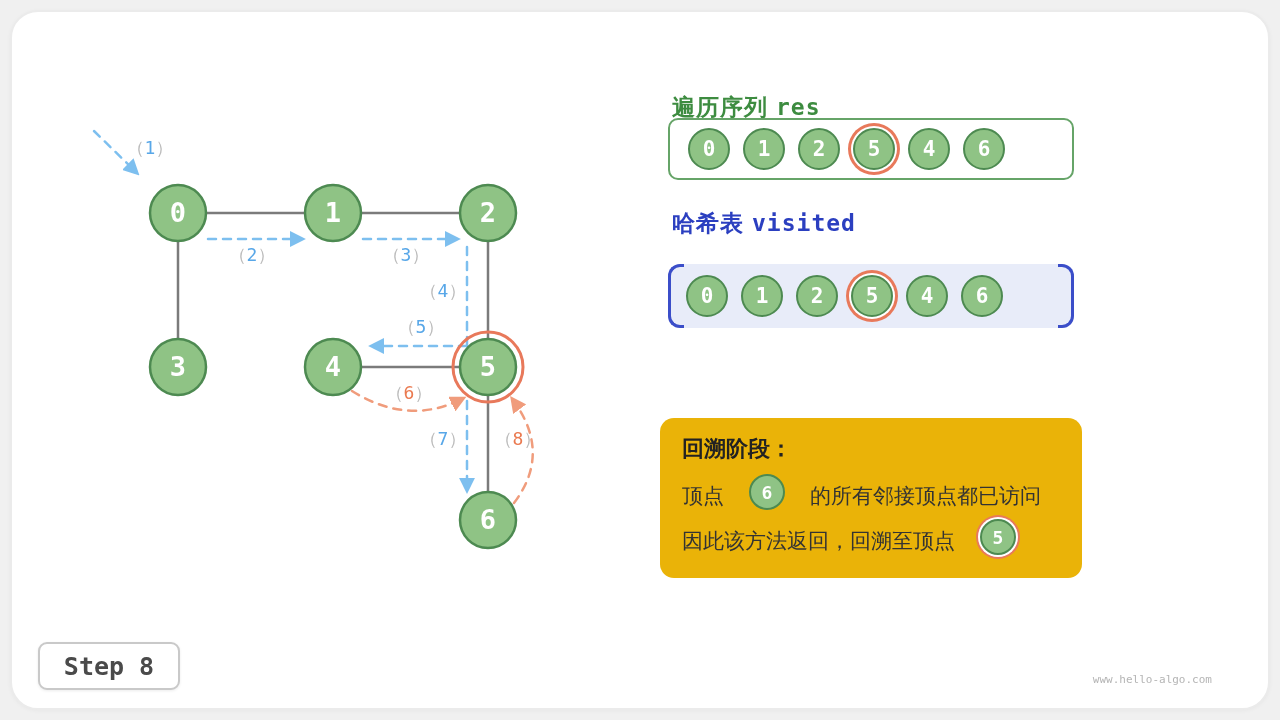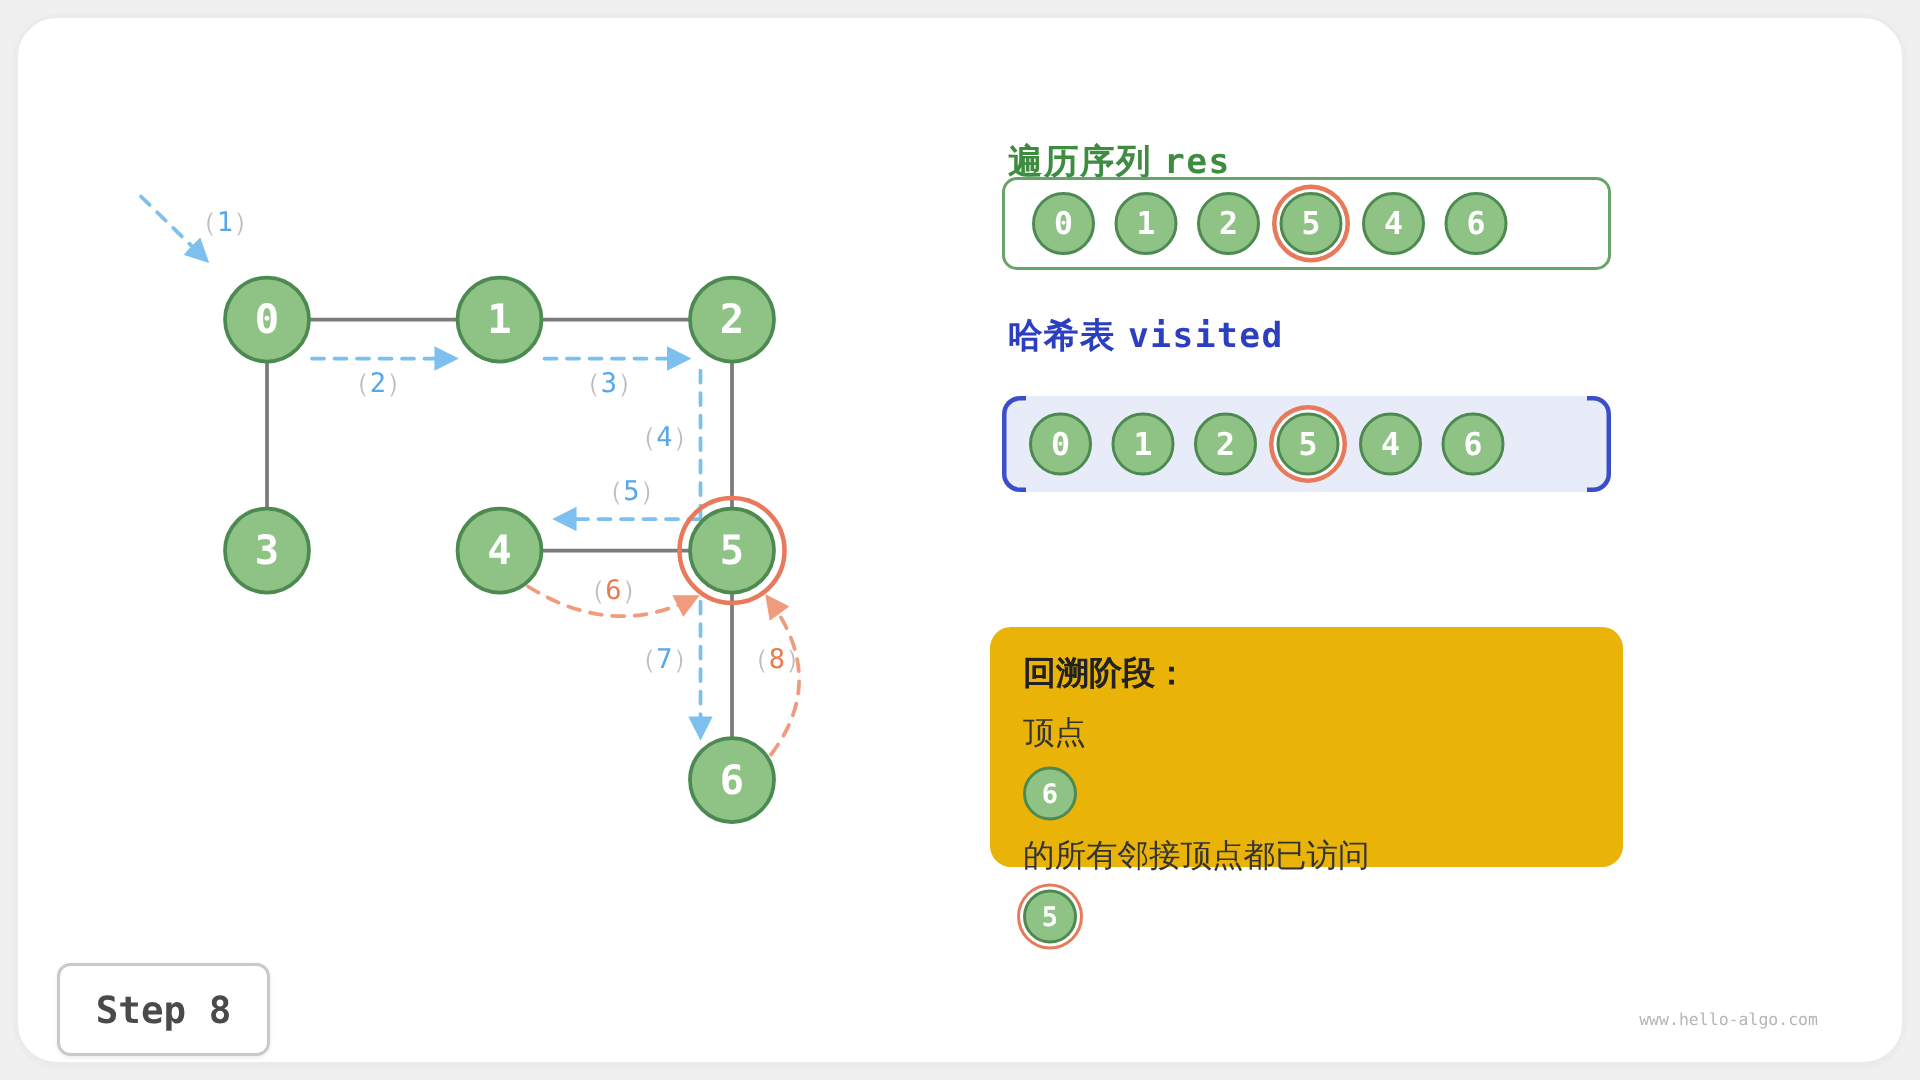--- a/index.html
+++ b/index.html
@@ -59,32 +59,32 @@
     display:flex;align-items:center;justify-content:center;
   }
   .chip.hl{box-shadow:0 0 0 2px #ffffff,0 0 0 5px #e8795b;}
 
   .note-box{
     position:absolute;left:660px;top:418px;width:422px;height:160px;
     background:#eab308;border-radius:14px;box-sizing:border-box;
     padding:16px 18px 14px 22px;color:#333;
   }
   .note-title{font-size:22px;font-weight:bold;color:#222;margin-bottom:10px;}
-  .note-line{display:flex;align-items:flex-start;gap:9px;font-size:21px;margin-bottom:9px;white-space:nowrap;flex-direction:column;}
+  .note-line{display:flex;align-items:flex-end;gap:25px;font-size:21px;margin-bottom:9px;white-space:nowrap;}
   .mini-node{
     width:36px;height:36px;border-radius:50%;box-sizing:border-box;flex:0 0 auto;
     background:#8fc385;border:2px solid #4d8a51;color:#fff;
     font-family:"DejaVu Sans Mono","Liberation Mono",monospace;
     font-size:18px;font-weight:bold;
     display:flex;align-items:center;justify-content:center;
   }
   .mini-node.hl{box-shadow:0 0 0 2px #ffffff,0 0 0 4px #e8795b;}
 
   #step-box{
-    position:absolute;left:38px;top:642px;width:142px;height:62px;
+    position:absolute;left:38px;top:642px;width:142px;height:48px;
     background:#ffffff;border:2px solid #c9c9c9;border-radius:9px;
     box-sizing:border-box;display:flex;align-items:center;justify-content:center;
     font-family:"DejaVu Sans Mono","Liberation Mono",monospace;
     font-size:25px;font-weight:bold;color:#4a4a4a;
     box-shadow:0 1px 3px rgba(0,0,0,0.08);
   }
   #watermark{
     position:absolute;right:68px;top:673px;
     font-family:"DejaVu Sans Mono","Liberation Mono",monospace;
     font-size:11px;color:#b5b5b5;
@@ -182,18 +182,19 @@
 </div>
 
 <div class="note-box">
   <div class="note-title">回溯阶段：</div>
   <div class="note-line">
     <span>顶点</span>
     <span class="mini-node">6</span>
     <span>的所有邻接顶点都已访问</span>
   </div>
   <div class="note-line">
+    <span>因此该方法返回，回溯至顶点</span>
     <span class="mini-node hl">5</span>
   </div>
 </div>
 
 <div id="step-box">Step 8</div>
 <div id="watermark">www.hello-algo.com</div>
 
 </body></html>

